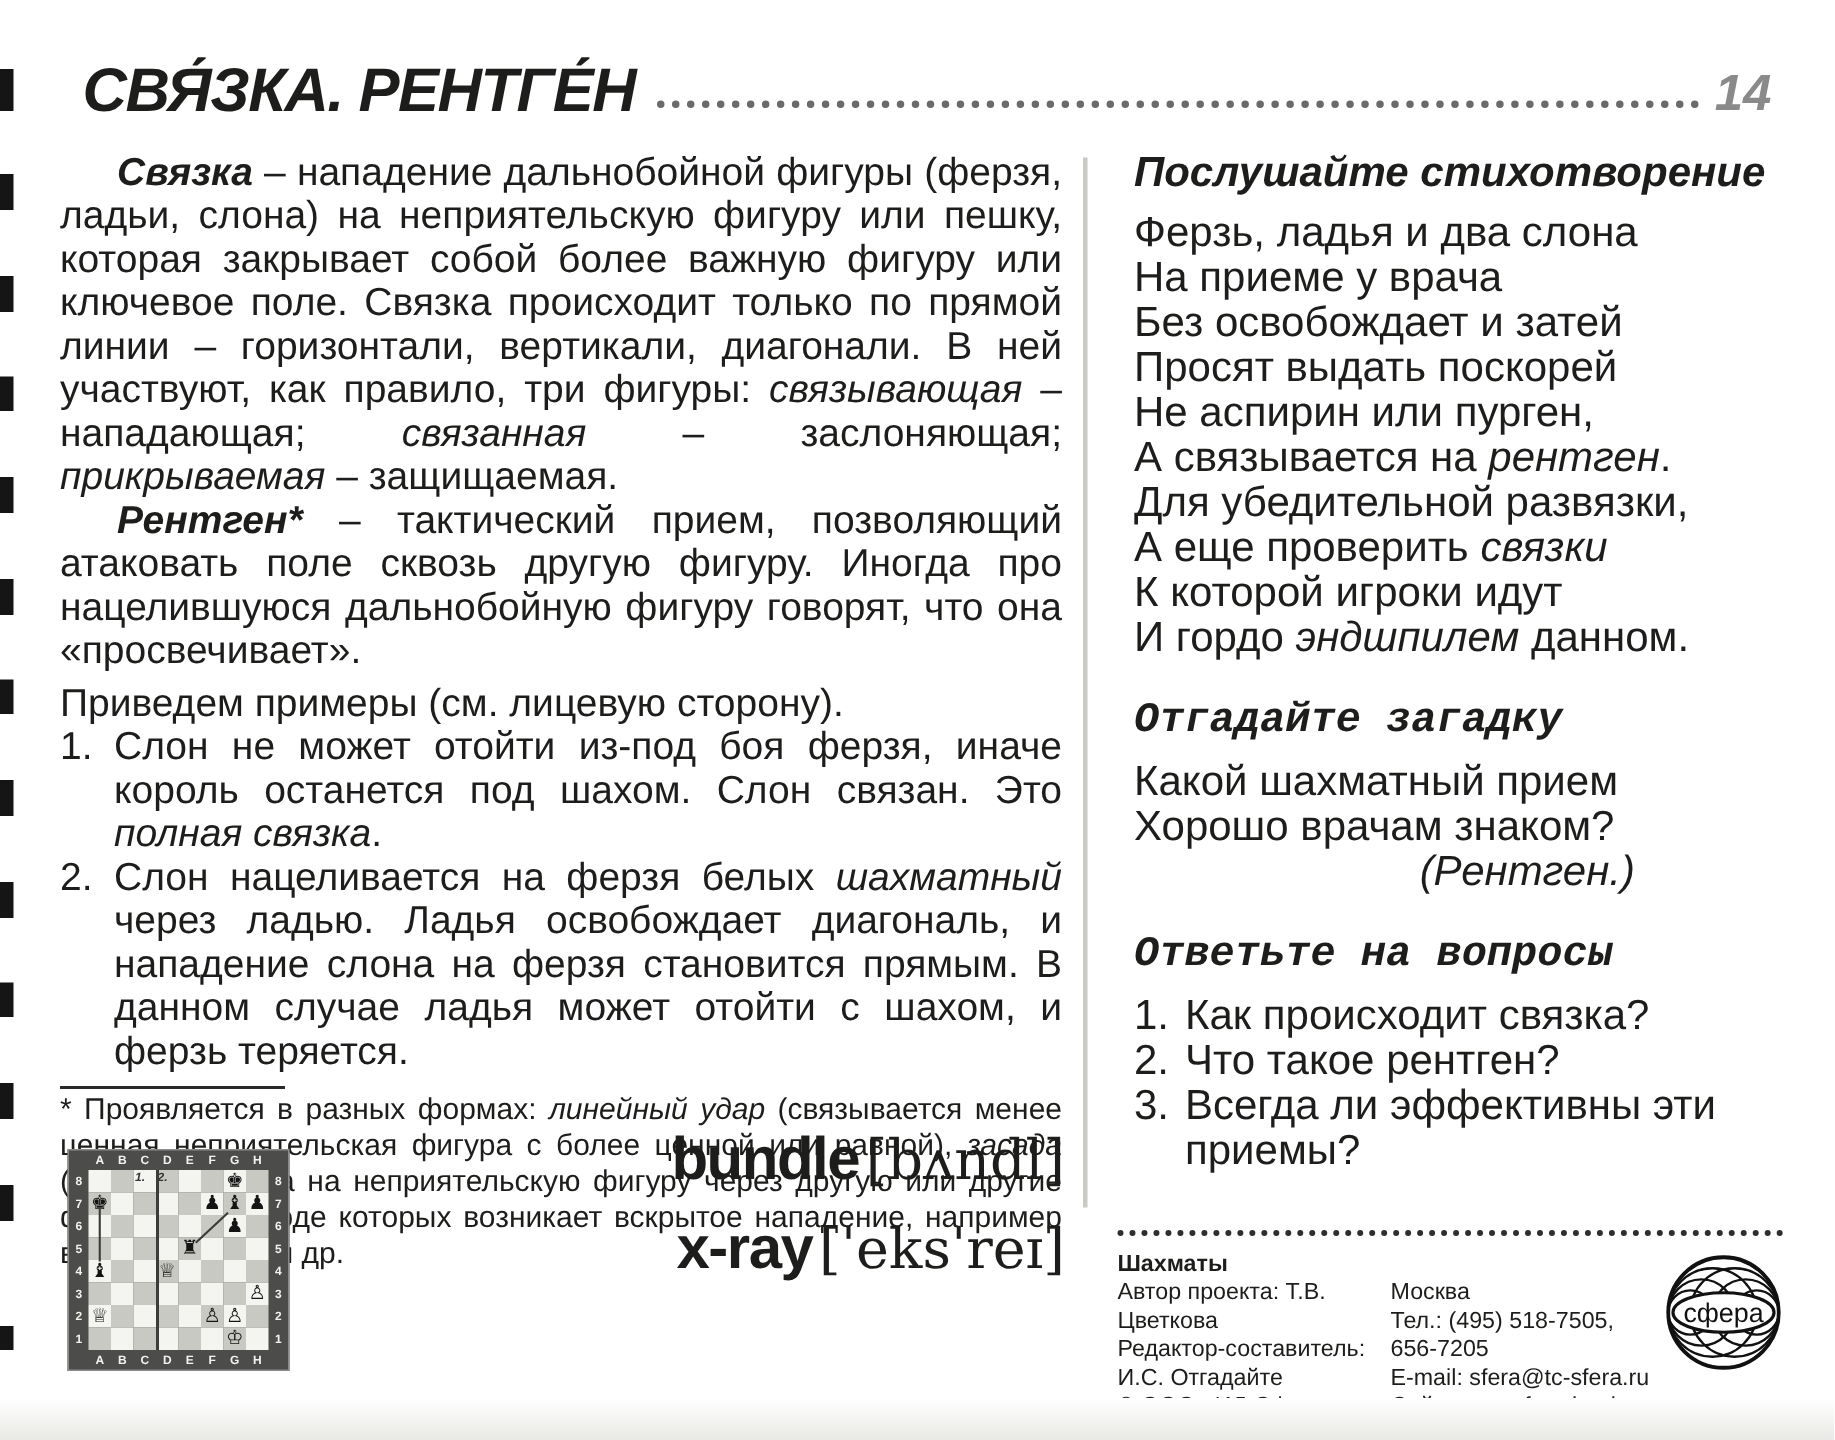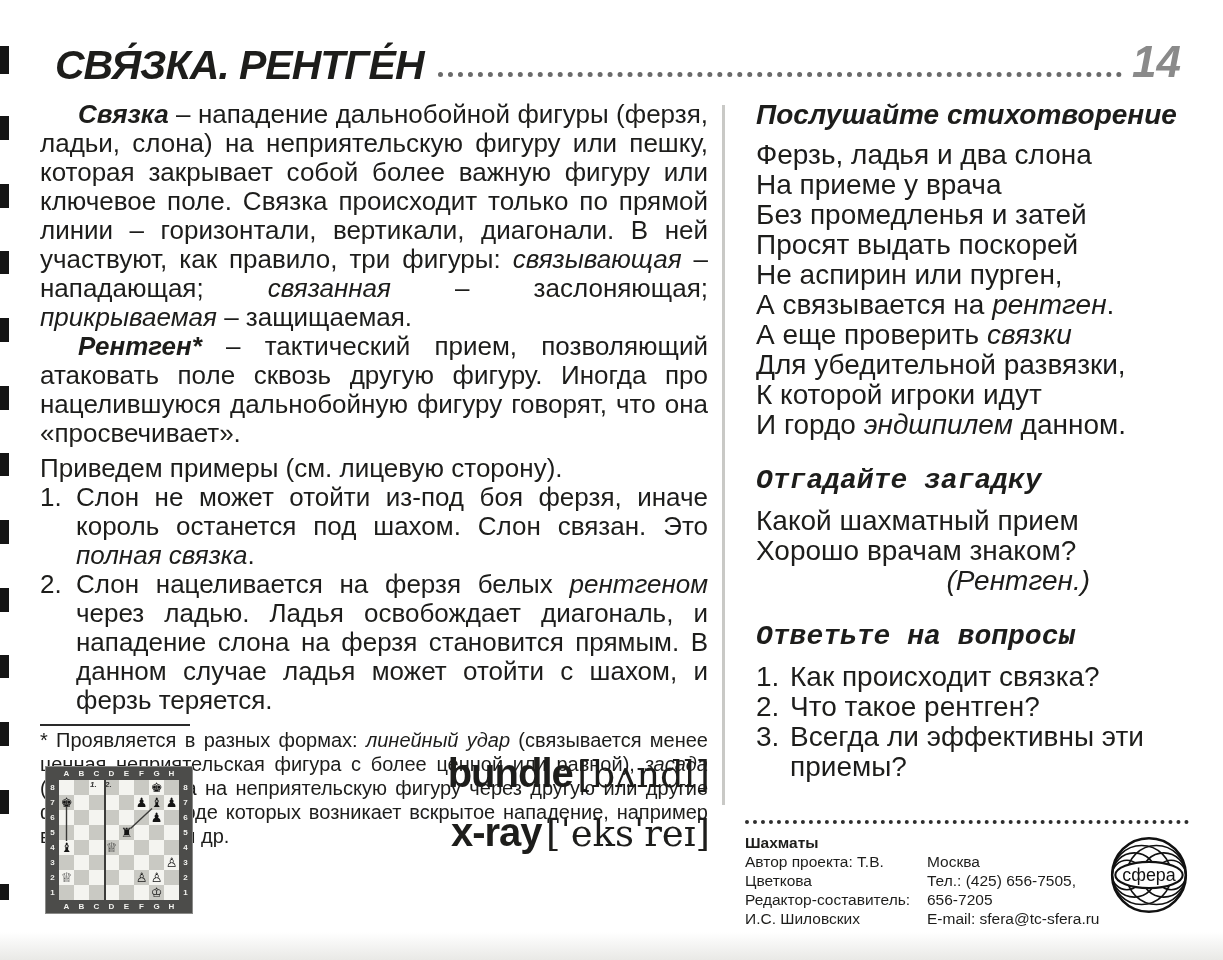--- a/index.html
+++ b/index.html
@@ -6,21 +6,21 @@
   .page{position:relative;width:1223px;height:960px;background:#ffffff;overflow:hidden;
         font-family:"Liberation Sans","DejaVu Sans",sans-serif;color:#1d1d1b;}
 
   
   .mark{position:absolute;left:0;width:9px;background:#151515;}
 
   
   .title-row{position:absolute;left:55px;top:40px;right:42px;display:flex;align-items:flex-end;}
   .title{font-size:41px;font-weight:bold;font-style:italic;letter-spacing:-1px;white-space:nowrap;line-height:1;}
   .leader{flex:1;border-bottom:5px dotted #6a6a6a;margin:0 10px 9px 14px;height:0;}
-  .page-num{font-size:44px;font-weight:bold;font-style:italic;color:#8a8a8a;line-height:1;margin-bottom:2px;}
+  .page-num{font-size:34px;font-weight:bold;font-style:italic;color:#8a8a8a;line-height:1;margin-bottom:2px;}
 
   
   .col-left{position:absolute;left:40px;top:100px;width:668px;font-size:26px;line-height:29px;text-align:justify;}
   .col-left p{margin:0;}
   .indent{text-indent:38px;}
   .examples-intro{margin-top:6px !important;text-align:left;}
   .num-list .line{position:relative;padding-left:36px;margin:0;}
   .num-list .num{position:absolute;left:0;top:0;}
   .it{font-style:italic;}
   .bd{font-weight:bold;}
@@ -98,39 +98,39 @@
     <span class="leader"></span>
     <span class="page-num">14</span>
   </div>
 
   <div class="col-left">
     <p class="indent"><span class="it bd">Связка</span><span> – нападение дальнобойной фигуры (ферзя, ладьи, слона) на неприятельскую фигуру или пешку, которая закрывает собой более важную фигуру или ключевое поле. Связка происходит только по прямой линии – горизонтали, вертикали, диагонали. В ней участвуют, как правило, три фигуры: </span><span class="it">связывающая</span><span> – нападающая; </span><span class="it">связанная</span><span> – заслоняющая; </span><span class="it">прикрываемая</span><span> – защищаемая.</span></p>
     <p class="indent"><span class="it bd">Рентген*</span><span> – тактический прием, позволяющий атаковать поле сквозь другую фигуру. Иногда про нацелившуюся дальнобойную фигуру говорят, что она «просвечивает».</span></p>
     <p class="examples-intro">Приведем примеры (см. лицевую сторону).</p>
     <div class="num-list">
         <div class="line"><span class="num">1.</span><span class="txt"><span>Слон не может отойти из-под боя ферзя, иначе король останется под шахом. Слон связан. Это </span><span class="it">полная связка</span><span>.</span></span></div>
-        <div class="line"><span class="num">2.</span><span class="txt"><span>Слон нацеливается на ферзя белых </span><span class="it">рентгеном</span><span> через ладью. Ладья освобождает диагональ, и нападение слона на ферзя становится прямым. В данном случае ладья может отойти с шахом, и ферзь теряется.</span></span></div>
+        <div class="line"><span class="num">2.</span><span class="txt"><span>Слон нацеливается на ферзя белых </span><span class="it">шахматный</span><span> через ладью. Ладья освобождает диагональ, и нападение слона на ферзя становится прямым. В данном случае ладья может отойти с шахом, и ферзь теряется.</span></span></div>
       </div>
     <div class="foot-rule"></div>
     <p class="footnote"><span>* Проявляется в разных формах: </span><span class="it">линейный удар</span><span> (связывается менее ценная неприятельская фигура с более ценной или равной), </span><span class="it">засада</span><span> (непрямая атака на неприятельскую фигуру через другую или другие фигуры, при уходе которых возникает вскрытое нападение, например вскрытый шах) и др.</span></p>
   </div>
 
   <div class="divider"></div>
 
   <div class="col-right">
     <h3>Послушайте стихотворение</h3>
     <div class="poem">
         <div class="line">Ферзь, ладья и два слона</div>
         <div class="line">На приеме у врача</div>
-        <div class="line">Без промедленья и затей</div>
+        <div class="line">Без освобождает и затей</div>
         <div class="line">Просят выдать поскорей</div>
         <div class="line">Не аспирин или пурген,</div>
         <div class="line"><span>А связывается на </span><span class="it">рентген</span><span>.</span></div>
+        <div class="line">Для убедительной развязки,</div>
         <div class="line"><span>А еще проверить </span><span class="it">связки</span></div>
-        <div class="line">Для убедительной развязки,</div>
         <div class="line">К которой игроки идут</div>
         <div class="line"><span>И гордо </span><span class="it">эндшпилем</span><span> данном.</span></div>
       </div>
     <h3 class="gap">Отгадайте загадку</h3>
     <div>
         <div class="line">Какой шахматный прием</div>
         <div class="line">Хорошо врачам знаком?</div>
       </div>
     <div class="answer">(Рентген.)</div>
     <h3 class="gap">Ответьте на вопросы</h3>
@@ -292,29 +292,29 @@
     </div>
   </div>
 
   <div class="publisher">
     <div class="pub-body">
       <div class="pub-col1">
         <div class="pub-series">Шахматы</div>
         <div>
             <div class="line">Автор проекта: Т.В. Цветкова</div>
             <div class="line">Редактор-составитель:</div>
-            <div class="line">И.С. Шиловских</div>
+            <div class="line">И.С. Отгадайте</div>
             <div class="line">© ООО «ИД Сфера образования»</div>
           </div>
       </div>
       <div class="pub-col2">
         <div class="pad"></div>
         <div>
             <div class="line">Москва</div>
-            <div class="line">Тел.: (425) 656-7505, 656-7205</div>
+            <div class="line">Тел.: (495) 518-7505, 656-7205</div>
             <div class="line">E-mail: sfera@tc-sfera.ru</div>
             <div class="line">Сайт: www.sfera-book.ru</div>
           </div>
       </div>
       <div class="logo">
         <svg width="80" height="80" viewBox="0 0 76 76">
           <circle cx="38" cy="38" r="35" fill="none" stroke="#111" stroke-width="2.4"></circle>
           <circle cx="31" cy="38" r="28" fill="none" stroke="#111" stroke-width="1.5"></circle>
           <circle cx="24" cy="38" r="21" fill="none" stroke="#111" stroke-width="1.5"></circle>
           <circle cx="17" cy="38" r="14" fill="none" stroke="#111" stroke-width="1.5"></circle>

